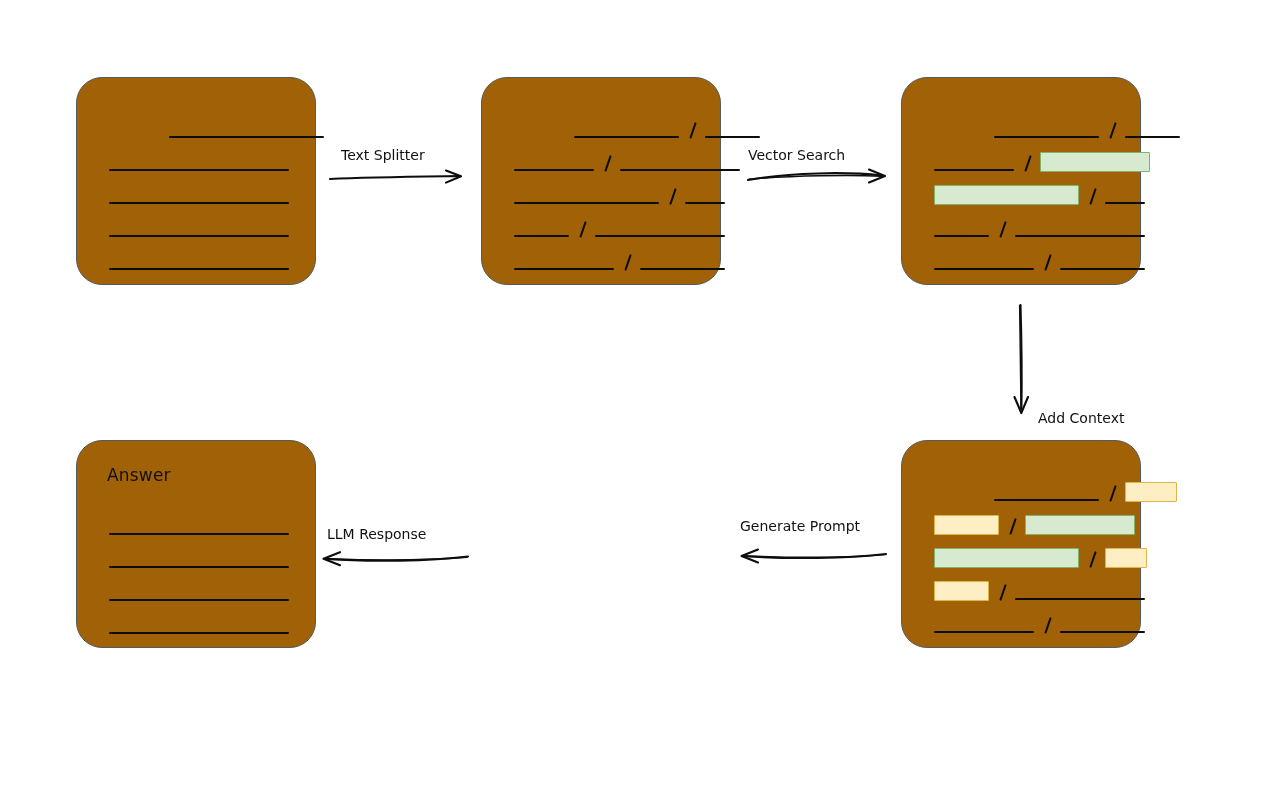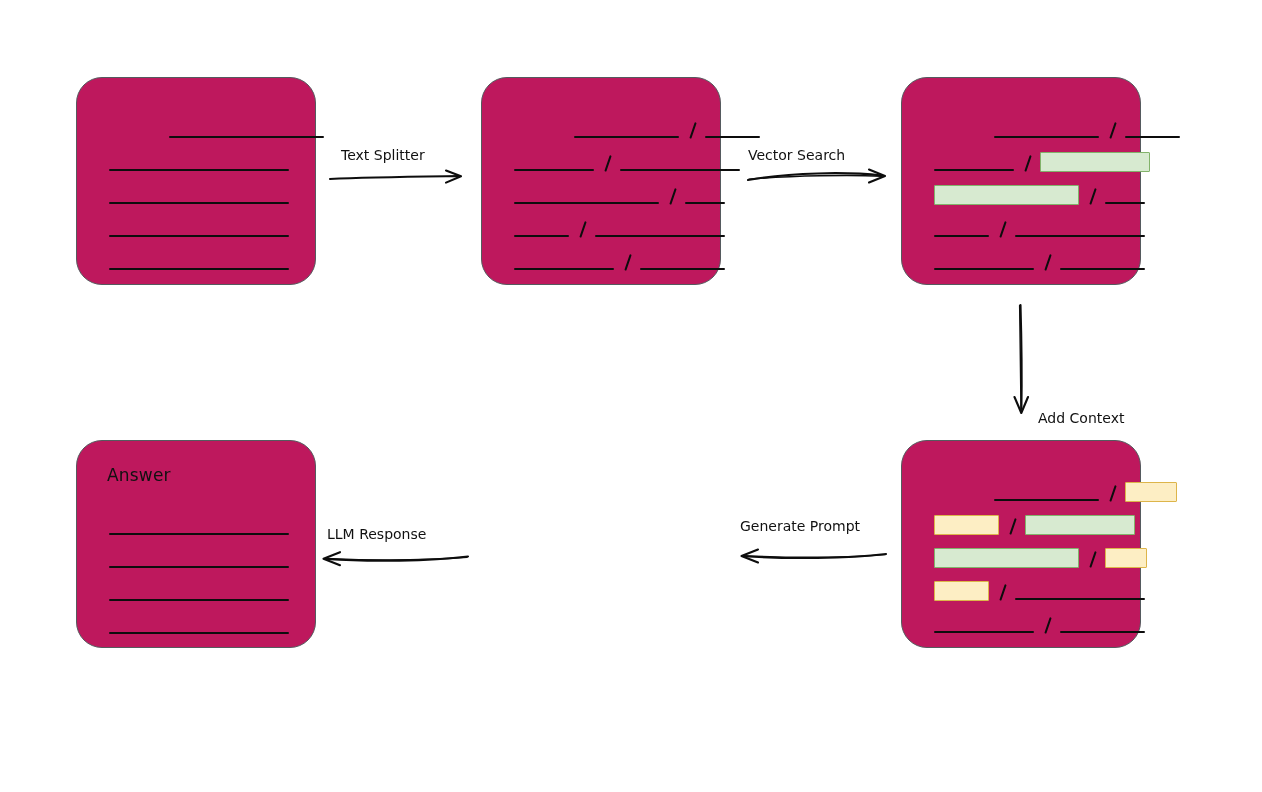--- a/index.html
+++ b/index.html
@@ -18,21 +18,21 @@
     position: absolute;
     left: 0; top: 0;
     width: 1262px;
     height: 792px;
   }
   .node-box {
     position: absolute;
     box-sizing: border-box;
     border: 1.3px solid #555a5e;
     border-radius: 26px;
-    background: #be185d;
+    background: #a16207;
   }
   .box-label {
     position: absolute;
     font-family: "DejaVu Sans", sans-serif;
     font-size: 17px;
     color: #111111;
     letter-spacing: 0.2px;
     white-space: nowrap;
   }
   .line {

